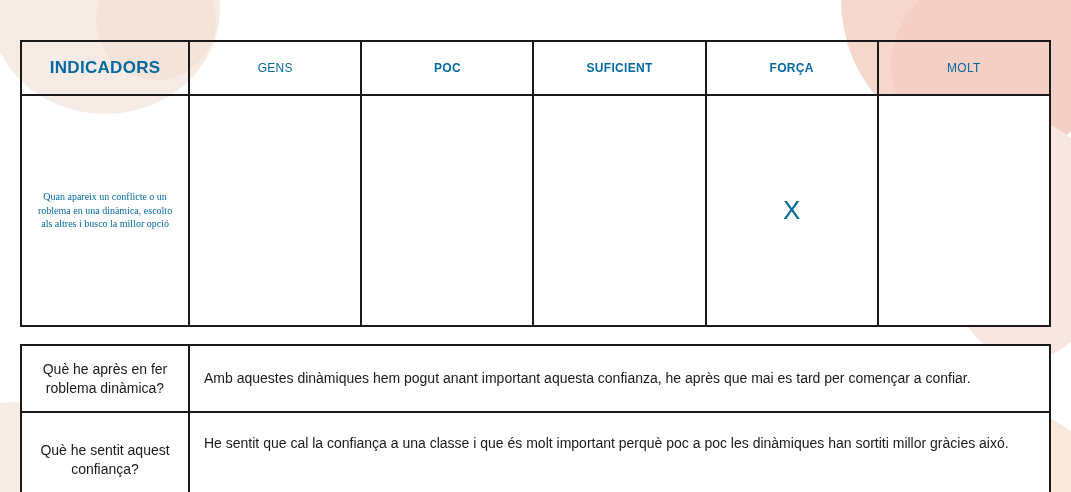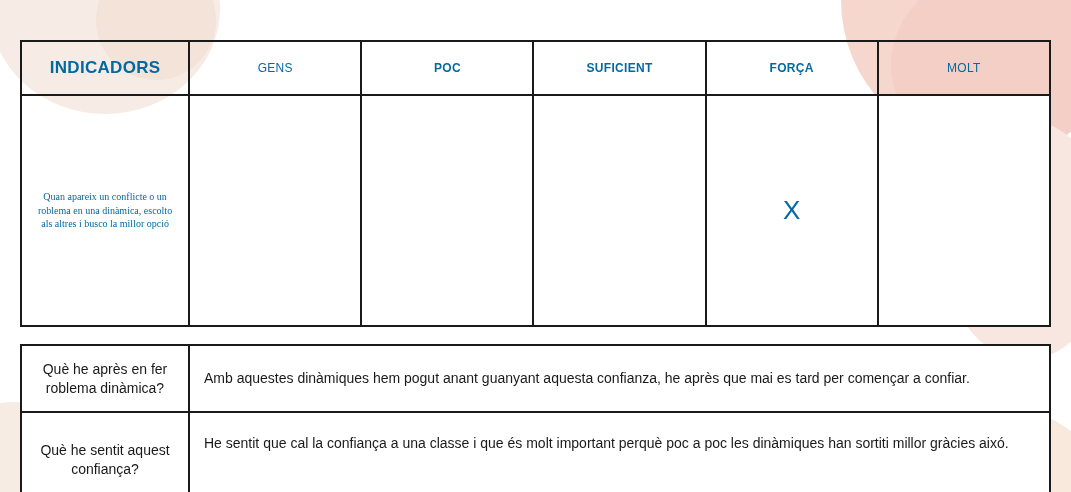--- a/index.html
+++ b/index.html
@@ -206,21 +206,21 @@
   <div class="spacer"></div>
 
   <table class="reflect">
     <colgroup>
       <col style="width:168px">
       <col>
     </colgroup>
     <tbody>
       <tr class="r1">
         <td class="q">Què he après en fer roblema dinàmica?</td>
-        <td class="a">Amb aquestes dinàmiques hem pogut anant guanyant aquesta confianza, he après que mai es tard per començar a confiar.</td>
+        <td class="a">Amb aquestes dinàmiques hem pogut anant important aquesta confianza, he après que mai es tard per començar a confiar.</td>
       </tr>
       <tr class="r2">
         <td class="q">Què he sentit aquest confiança?</td>
         <td class="a">He sentit que cal la confiança a una classe i que és molt important perquè poc a poc les dinàmiques han sortiti millor gràcies aixó.</td>
       </tr>
     </tbody>
   </table>
 
 </div>
 

